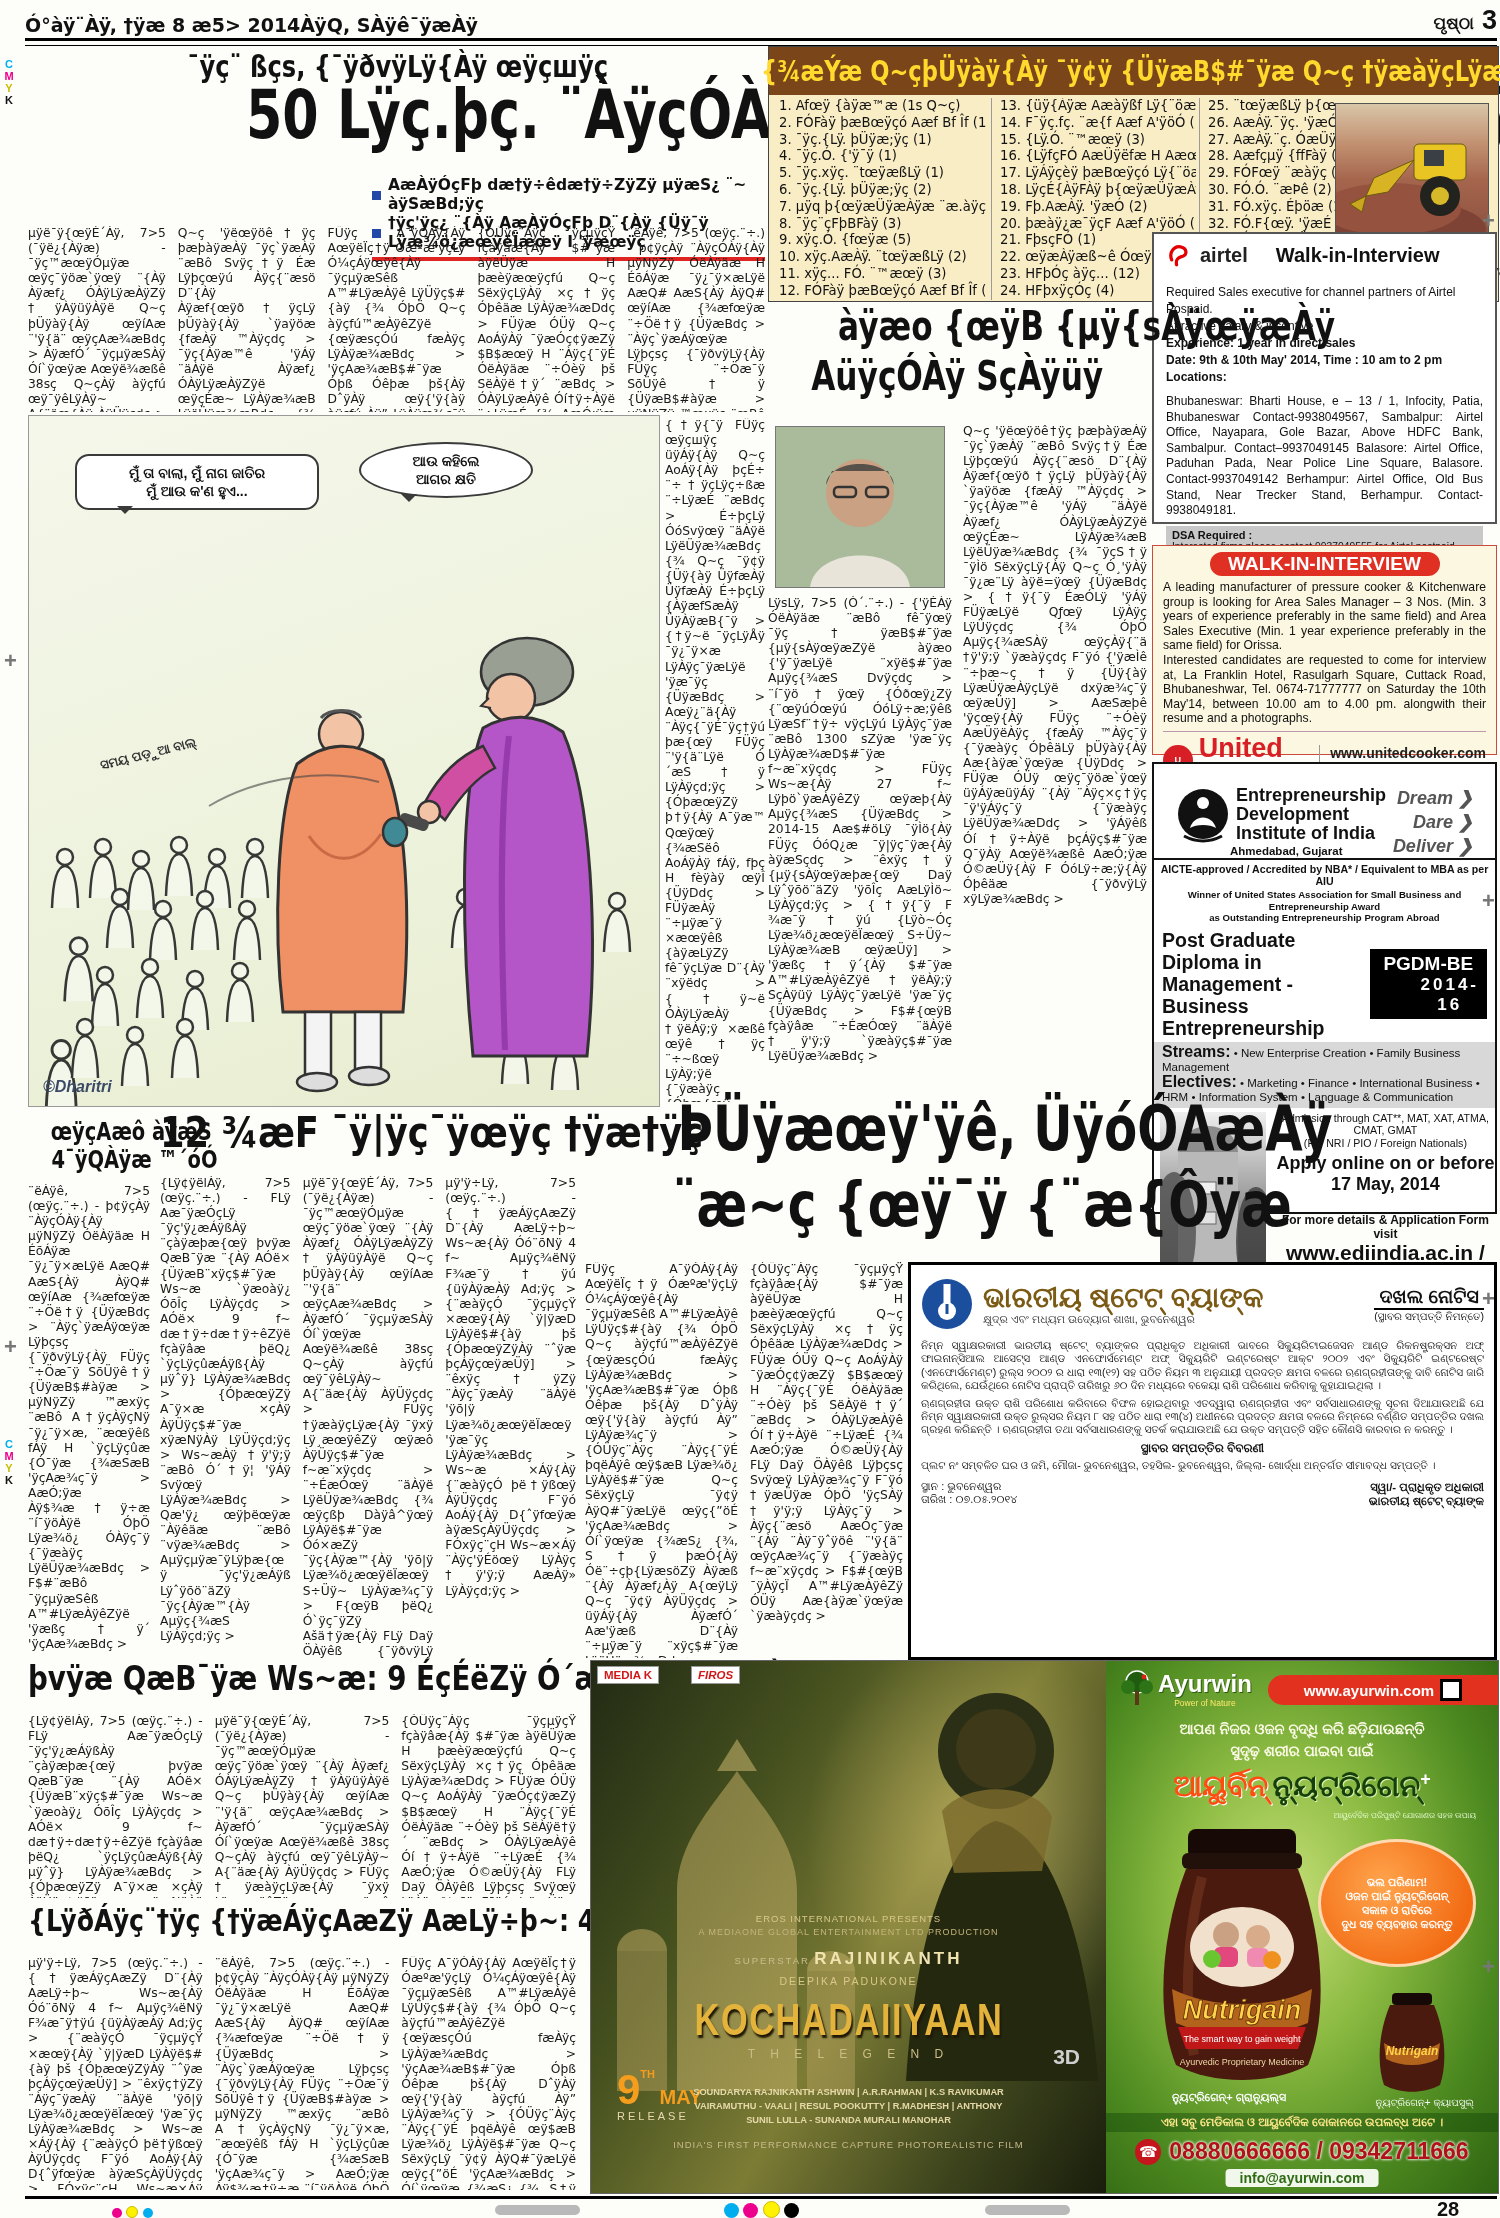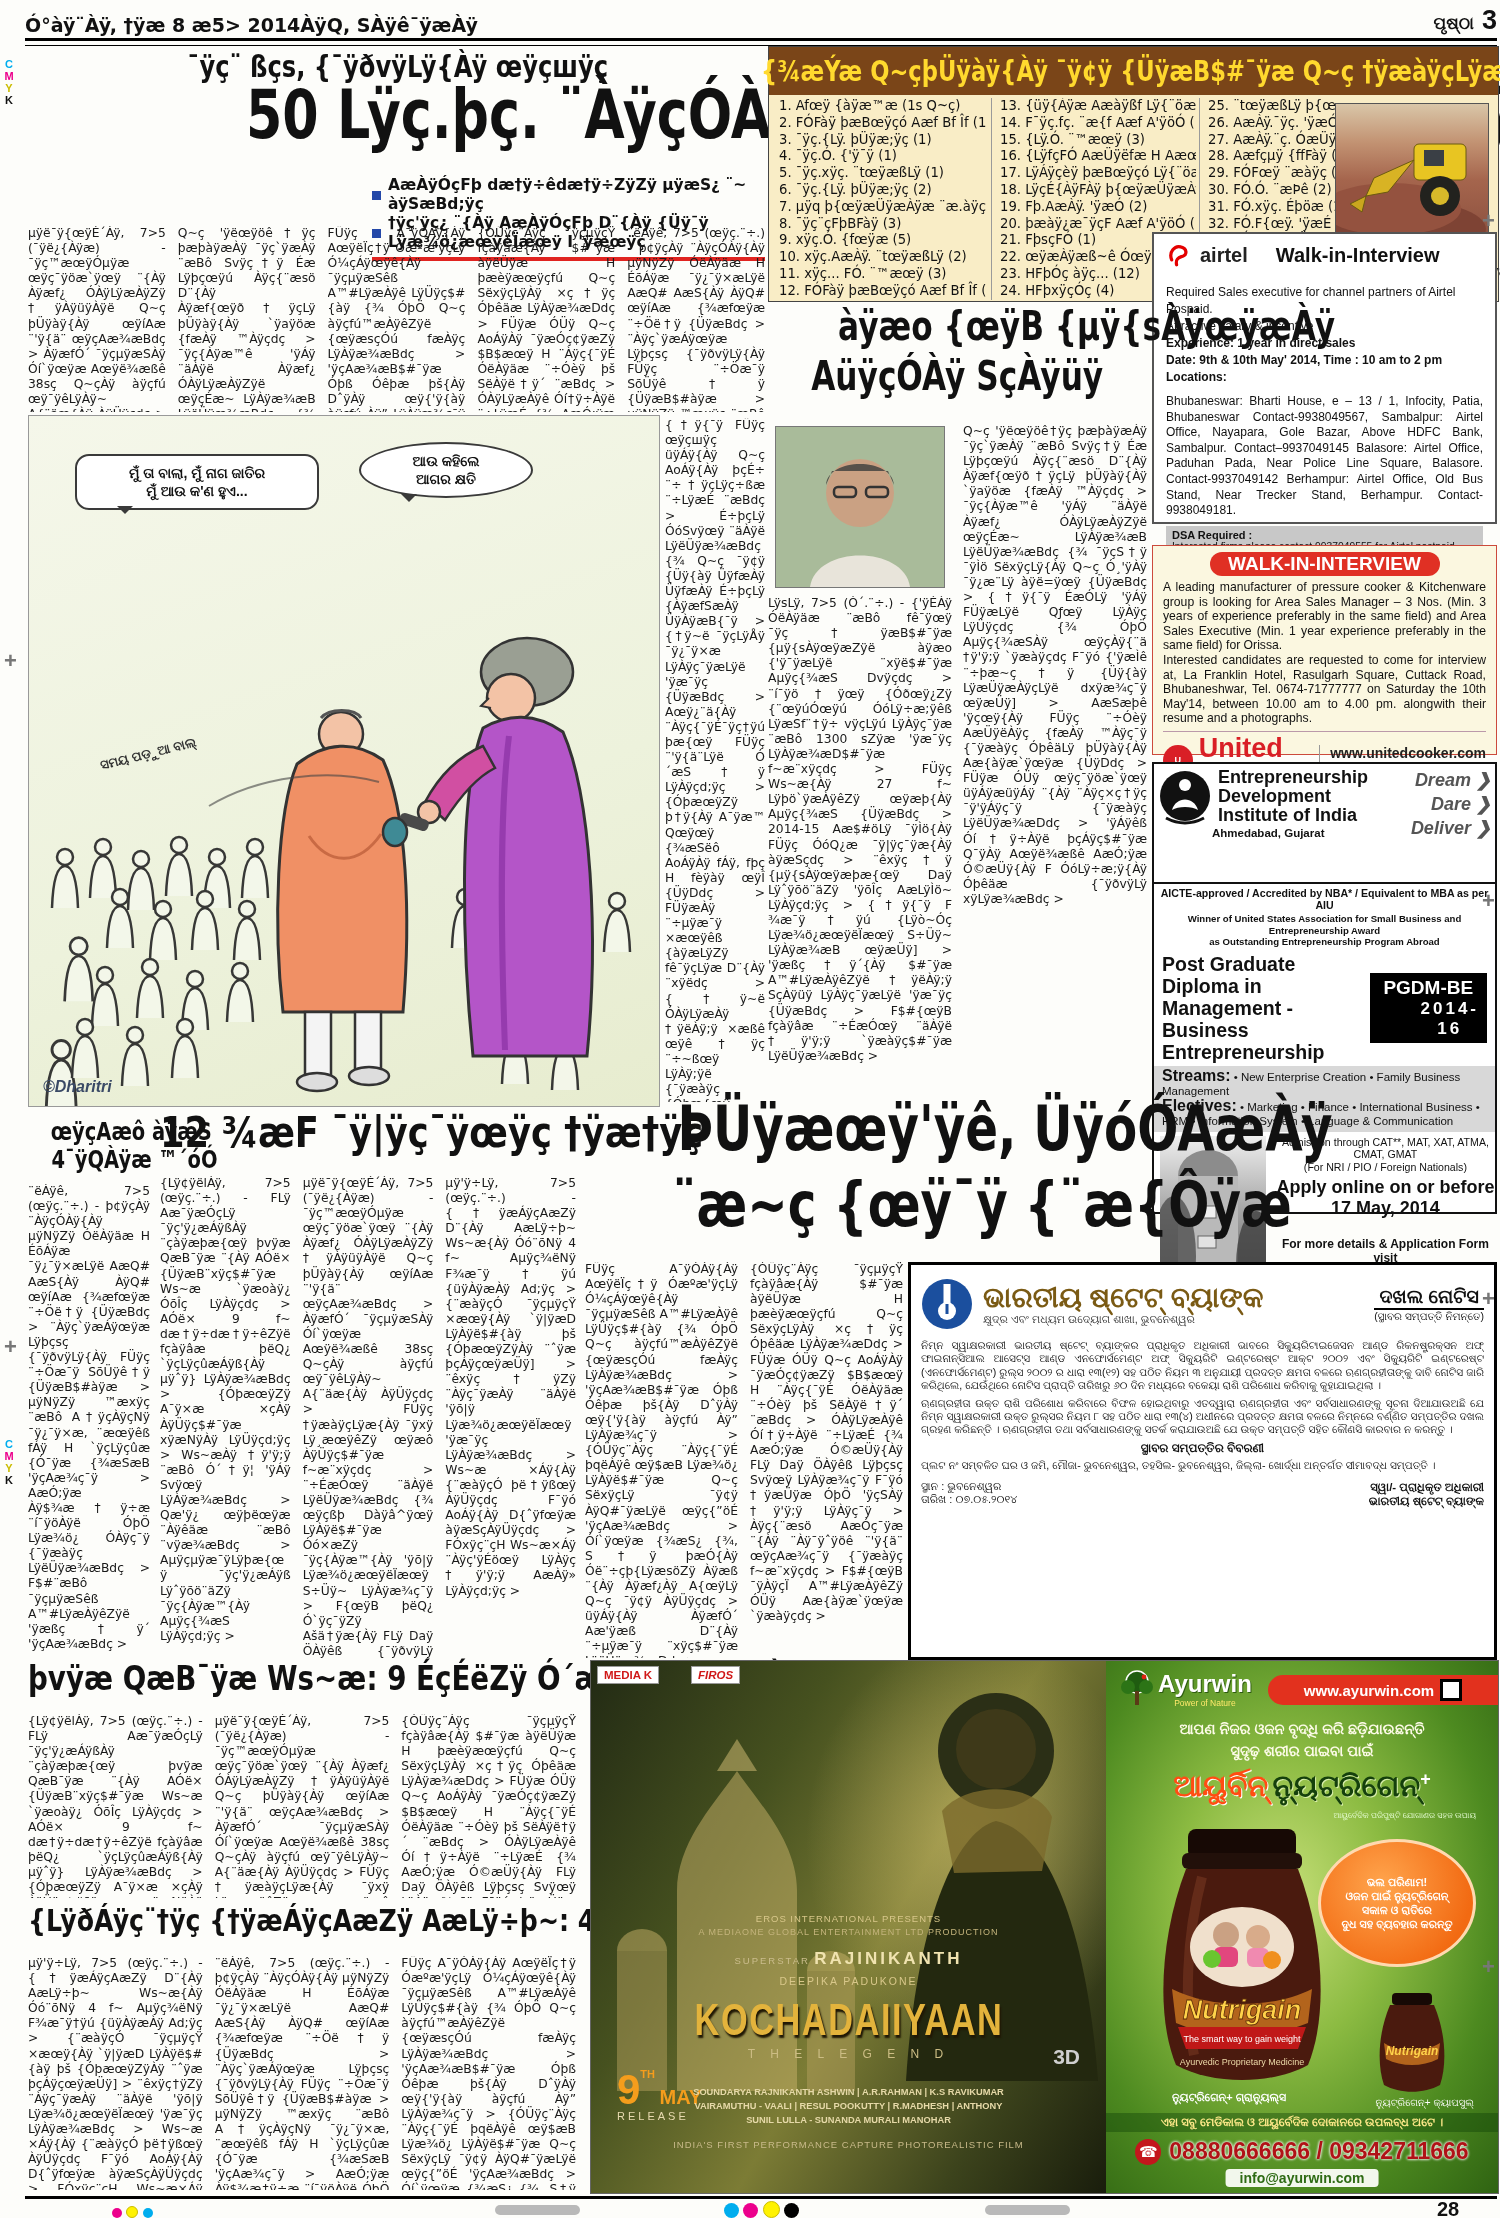--- a/index.html
+++ b/index.html
@@ -61,21 +61,21 @@
   .ucircle{width:30px;height:30px;border-radius:50%;background:#d91f26;color:#fff;font-size:9px;font-weight:bold;
            display:flex;align-items:center;justify-content:center;}
   .uname{color:#d91f26;font-weight:bold;font-size:27px;line-height:25px;}
   .usub{color:#d91f26;font-weight:bold;font-size:10.5px;letter-spacing:1px;}
   .united-right{margin-left:auto;border-left:1px solid #999;padding-left:10px;text-align:center;}
   .united-right .w{font-weight:bold;font-size:14px;color:#222;}
   .united-right .e{font-size:12.5px;color:#444;}
   
   .edi{left:1152px;top:762px;width:345px;height:452px;border:2px solid #111;background:#fff;box-sizing:border-box;
        font-family:"Liberation Sans",sans-serif;color:#111;}
-  .edi-top{display:flex;padding:4px;border-bottom:2px solid #111;height:120px;box-sizing:border-box;}
+  .edi-top{display:flex;padding:22px;border-bottom:2px solid #111;height:96px;box-sizing:border-box;}
   .edi-name{font-size:18px;font-weight:bold;line-height:19px;margin-left:6px;}
   .edi-city{font-size:11.5px;font-weight:bold;margin-top:2px;}
   .edi-slogans{margin-left:auto;text-align:right;color:#555;font-style:italic;font-weight:bold;font-size:18px;line-height:24px;}
   .edi-accred{font-size:10.6px;font-weight:bold;text-align:center;padding:3px 2px 0 2px;}
   .edi-award{font-size:9.6px;font-weight:bold;text-align:center;line-height:11.5px;padding:2px 4px;}
   .edi-prog{display:flex;align-items:center;padding:3px 8px;}
   .edi-prog-t{font-size:19.5px;font-weight:bold;line-height:22px;}
   .edi-badge{margin-left:auto;background:#000;color:#fff;text-align:center;padding:4px 8px;}
   .edi-badge .b1{font-size:19px;font-weight:bold;}
   .edi-badge .b2{font-size:17px;font-weight:bold;letter-spacing:3px;margin-left:43px;}

